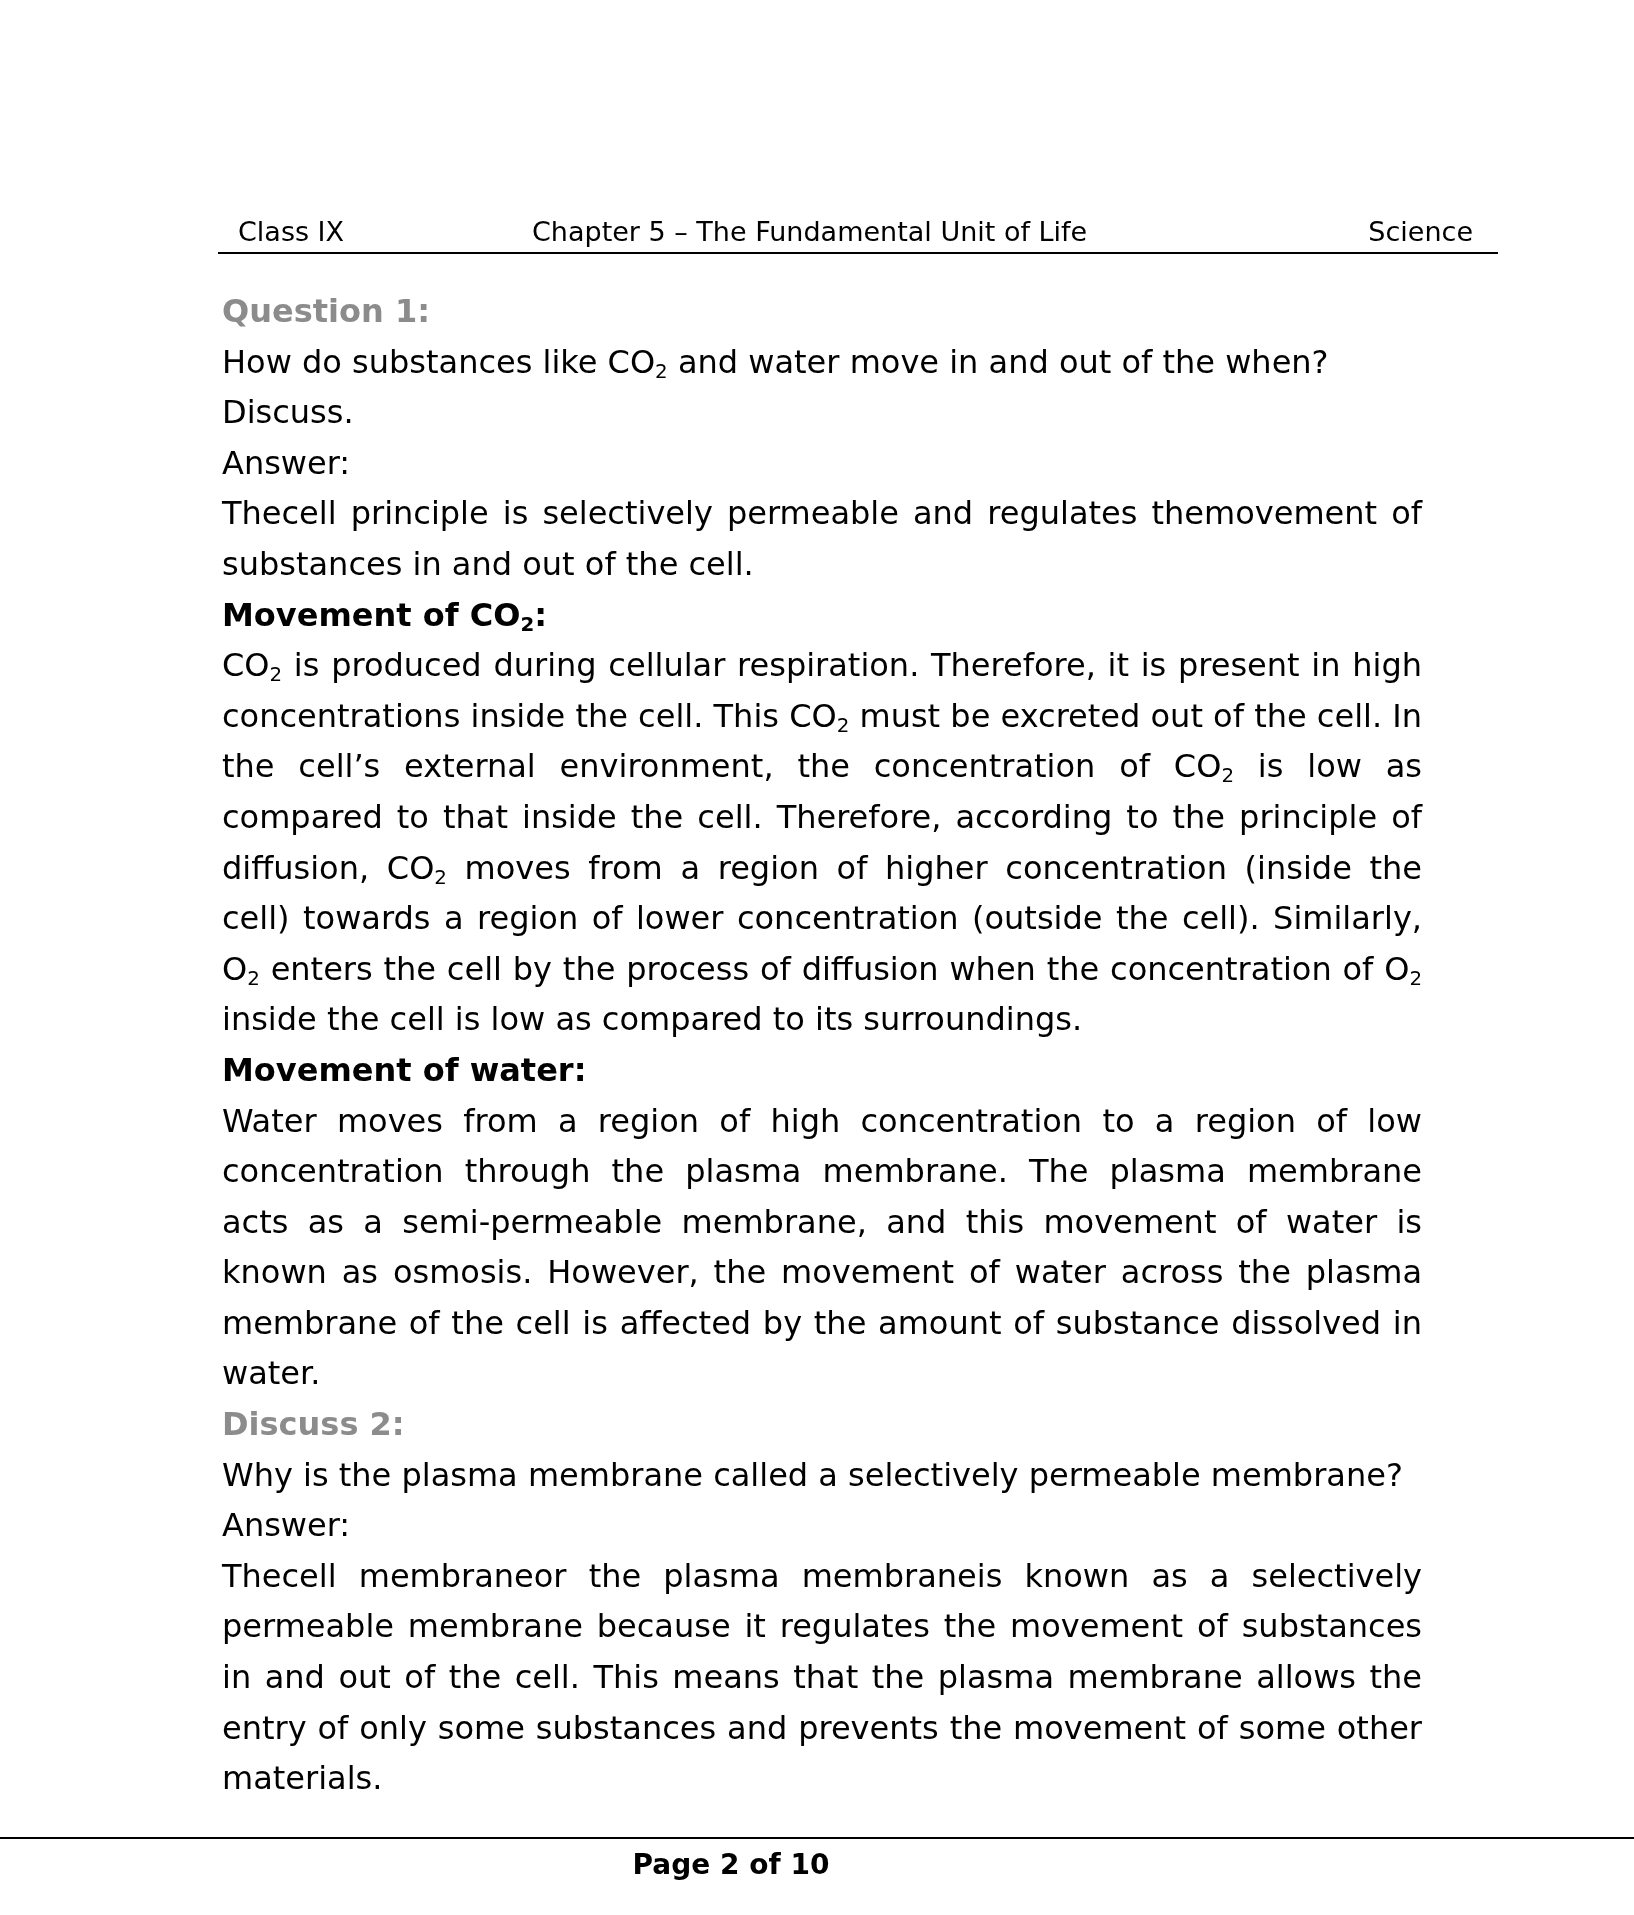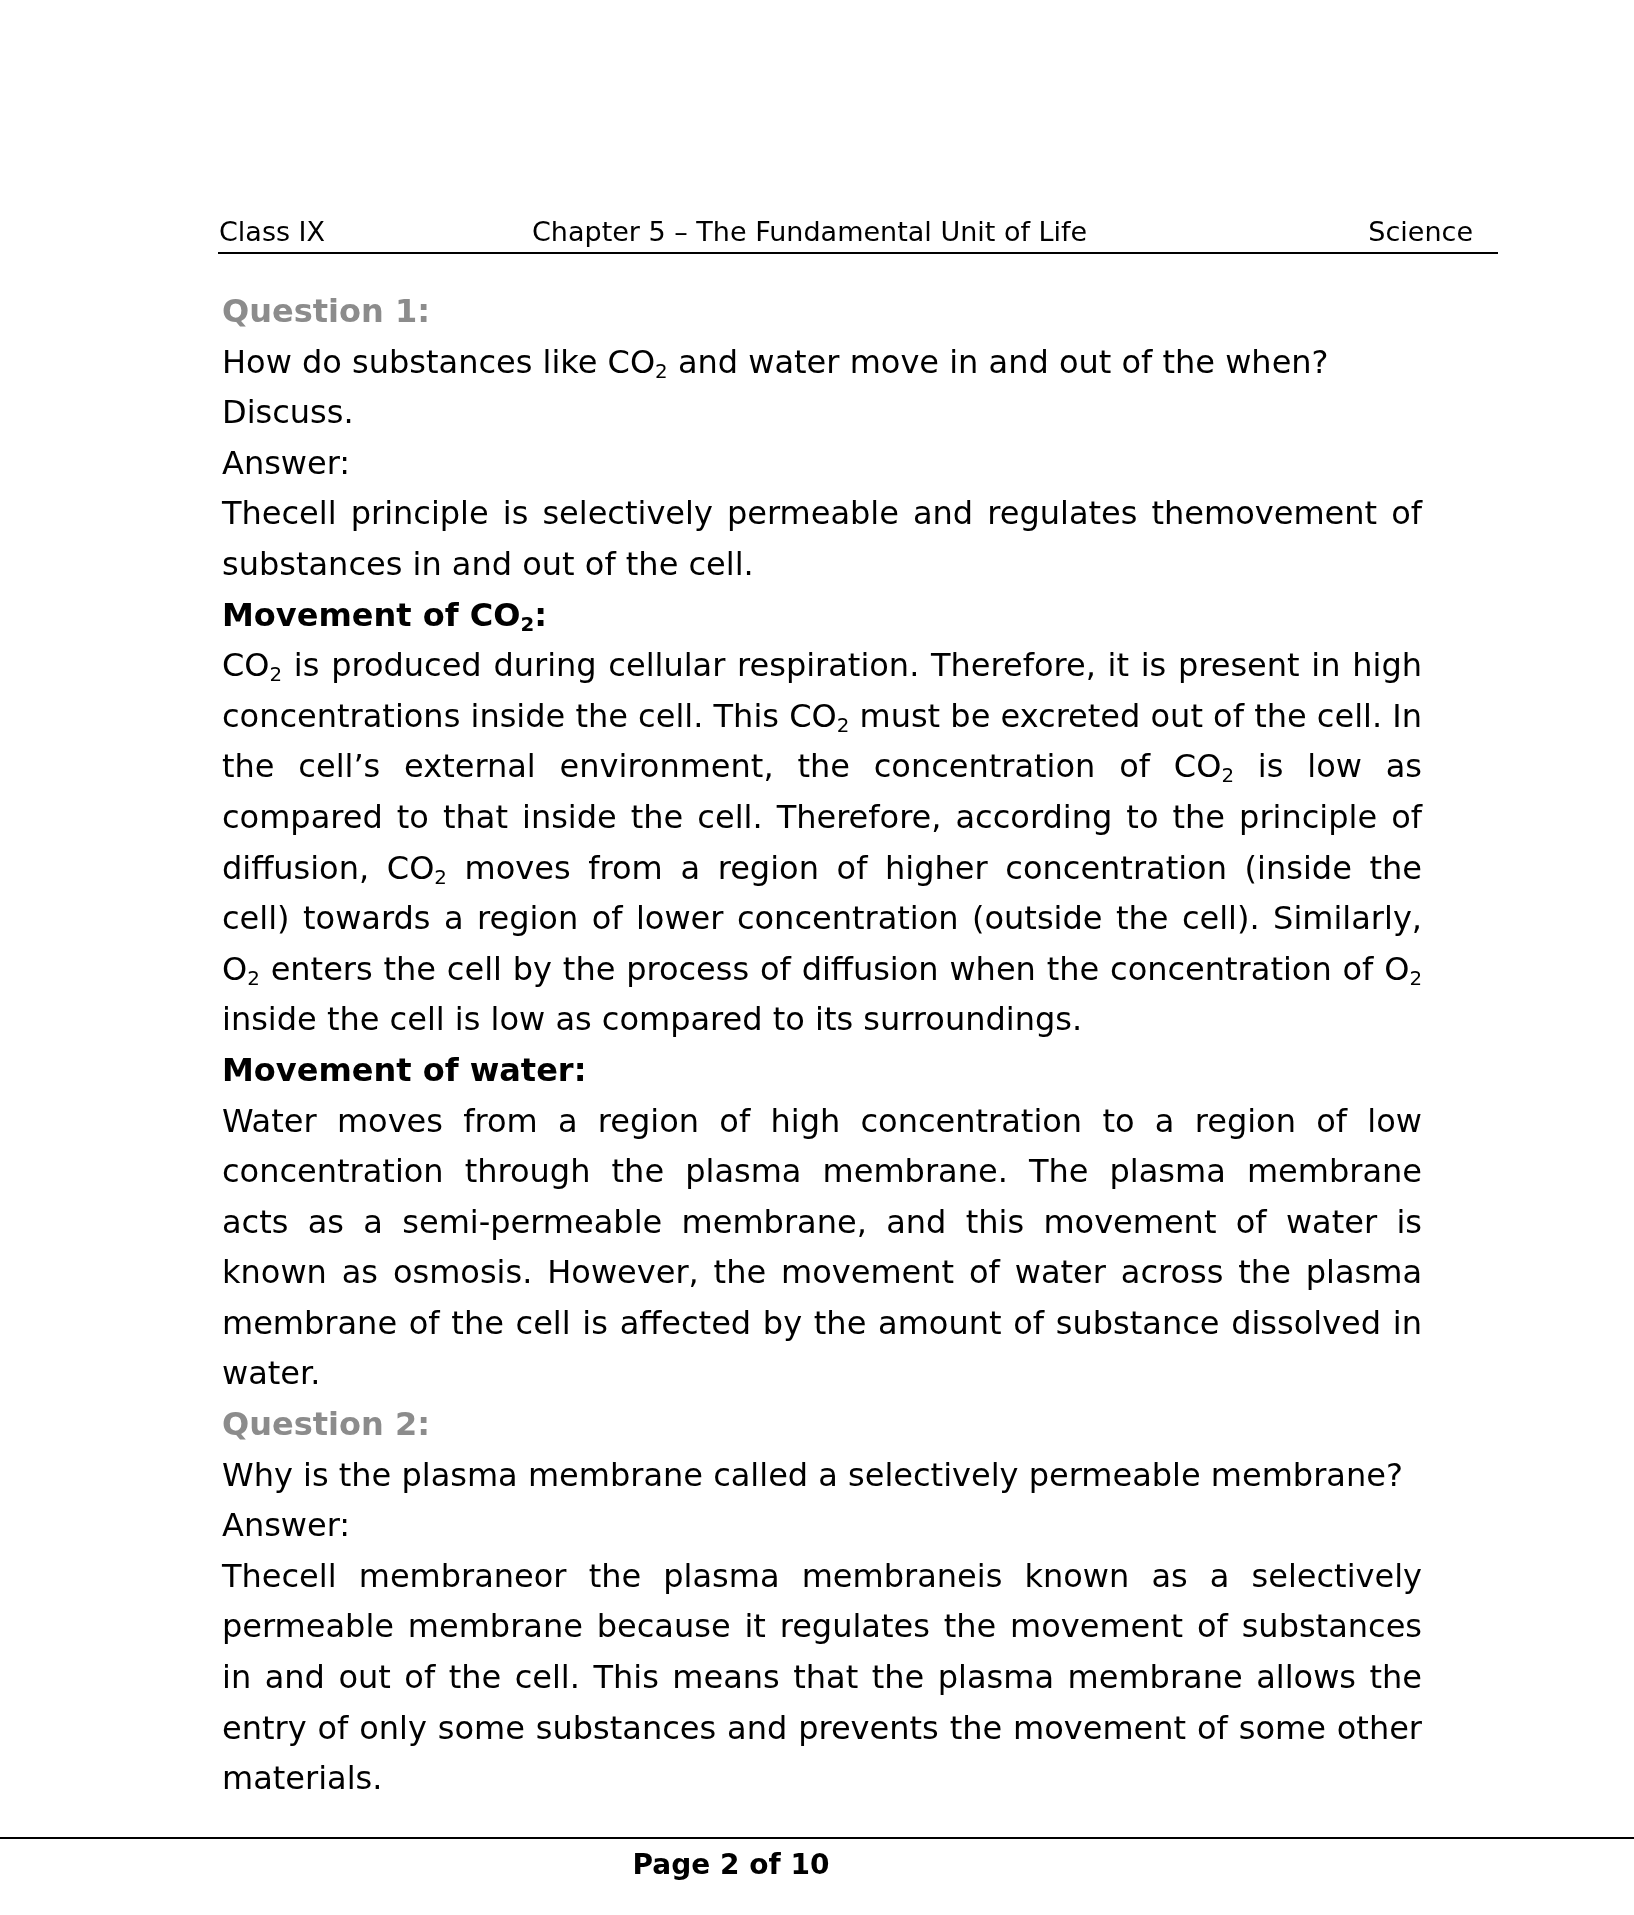--- a/index.html
+++ b/index.html
@@ -1,19 +1,19 @@
 <!DOCTYPE html>
 <html><head>
 <meta charset="utf-8">
 <style>
   html,body{margin:0;padding:0;background:#fff;}
   body{width:1634px;height:1915px;position:relative;overflow:hidden;font-family:"DejaVu Sans","Liberation Sans",sans-serif;color:#000;}
   .header{position:absolute;left:218px;top:216px;width:1280px;height:36px;border-bottom:2px solid #000;font-size:27px;}
   .header span{position:absolute;top:0;}
-  .h-left{left:1px;}
+  .h-left{left:20px;}
   .h-center{left:314px;}
   .h-right{right:25px;}
   .content{position:absolute;left:222px;top:286px;width:1200px;font-size:32px;line-height:50.6px;}
   .content p{margin:0;}
   .q{color:#8c8c8c;font-weight:bold;}
   .b{font-weight:bold;}
   .j{text-align:justify;text-align-last:left;}
   sub{font-size:0.62em;line-height:0;vertical-align:-0.25em;}
   .footer-line{position:absolute;left:0;top:1837px;width:1634px;height:2px;background:#000;}
   .footer{position:absolute;left:0;top:1848px;width:1462px;text-align:center;font-size:28px;font-weight:bold;}
@@ -29,20 +29,20 @@
 
 <div class="content">
   <p class="q">Question 1:</p>
   <p><span>How do substances like CO</span><sub>2</sub><span> and water move in and out of the when? Discuss.</span></p>
   <p>Answer:</p>
   <p class="j">Thecell principle is selectively permeable and regulates themovement of substances in and out of the cell.</p>
   <p class="b"><span>Movement of CO</span><sub>2</sub><span>:</span></p>
   <p class="j"><span>CO</span><sub>2</sub><span> is produced during cellular respiration. Therefore, it is present in high concentrations inside the cell. This CO</span><sub>2</sub><span> must be excreted out of the cell. In the cell’s external environment, the concentration of CO</span><sub>2</sub><span> is low as compared to that inside the cell. Therefore, according to the principle of diffusion, CO</span><sub>2</sub><span> moves from a region of higher concentration (inside the cell) towards a region of lower concentration (outside the cell). Similarly, O</span><sub>2</sub><span> enters the cell by the process of diffusion when the concentration of O</span><sub>2</sub><span> inside the cell is low as compared to its surroundings.</span></p>
   <p class="b">Movement of water:</p>
   <p class="j">Water moves from a region of high concentration to a region of low concentration through the plasma membrane. The plasma membrane acts as a semi-permeable membrane, and this movement of water is known as osmosis. However, the movement of water across the plasma membrane of the cell is affected by the amount of substance dissolved in water.</p>
-  <p class="q">Question 2:</p>
+  <p class="q">Discuss 2:</p>
   <p>Why is the plasma membrane called a selectively permeable membrane?</p>
   <p>Answer:</p>
   <p class="j">Thecell membraneor the plasma membraneis known as a selectively permeable membrane because it regulates the movement of substances in and out of the cell. This means that the plasma membrane allows the entry of only some substances and prevents the movement of some other materials.</p>
 </div>
 
 <div class="footer-line"></div>
 <div class="footer">Page 2 of 10</div>
 
 </body></html>

